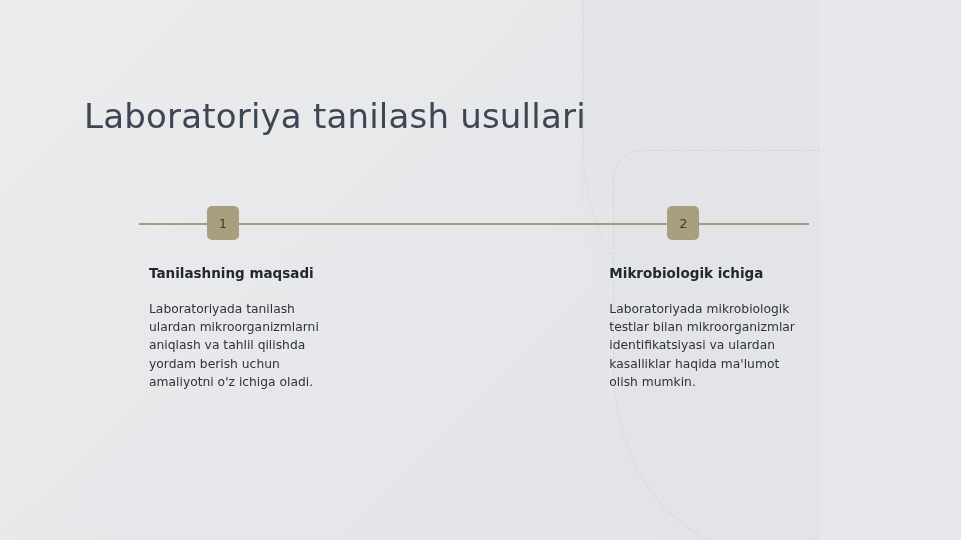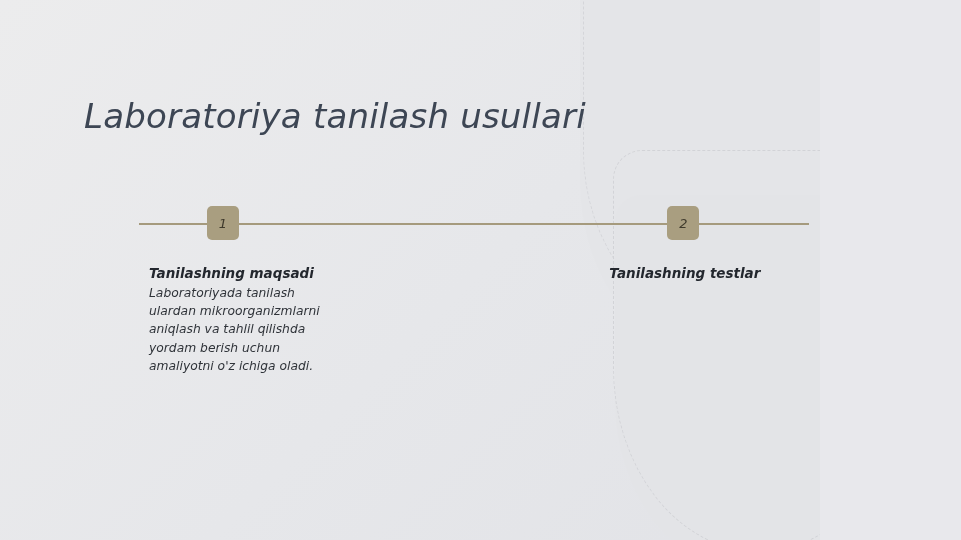--- a/index.html
+++ b/index.html
@@ -12,21 +12,20 @@
     overflow: hidden;
     font-family: "DejaVu Sans", sans-serif;
     background: #e8e8ec;
   }
   .slide {
     position: relative;
     width: 820px;
     height: 540px;
     background: linear-gradient(135deg, #ececed 0%, #e6e7ea 55%, #e2e3e7 100%);
     overflow: hidden;
-    font-style: italic;
   }
   
   .deco {
     position: absolute;
     pointer-events: none;
   }
   .deco-shield-fill {
     top: -40px;
     right: -60px;
     width: 300px;
@@ -119,21 +118,21 @@
     left: 10px;
     width: 196px;
   }
   .step-2 .step-body { left: 247px; width: 200px; }
   .step-2 .marker { left: 305px; }
   .step-head {
     font-size: 13.5px;
     font-weight: bold;
     color: #23272e;
     line-height: 1.45;
-    margin-bottom: 0;
+    margin-bottom: 16px;
   }
   .step-text {
     font-size: 12.3px;
     color: #2f3339;
     line-height: 1.5;
   }
 </style>
 </head>
 <body>
 
@@ -155,21 +154,22 @@
         <div class="marker">1</div>
         <div class="step-body">
           <div class="step-head">Tanilashning maqsadi</div>
           <div class="step-text">Laboratoriyada tanilash ulardan mikroorganizmlarni aniqlash va tahlil qilishda yordam berish uchun amaliyotni o'z ichiga oladi.</div>
         </div>
       </div>
 
       <div class="step step-2">
         <div class="marker">2</div>
         <div class="step-body">
-          <div class="step-head">Tanilashning testlar</div>
+          <div class="step-head">Mikrobiologik ichiga</div>
+          <div class="step-text">Laboratoriyada mikrobiologik testlar bilan mikroorganizmlar identifikatsiyasi va ulardan kasalliklar haqida ma'lumot olish mumkin.</div>
         </div>
       </div>
 
       <div class="step step-3">
         
         
       </div>
 
     </div>
   </div>

